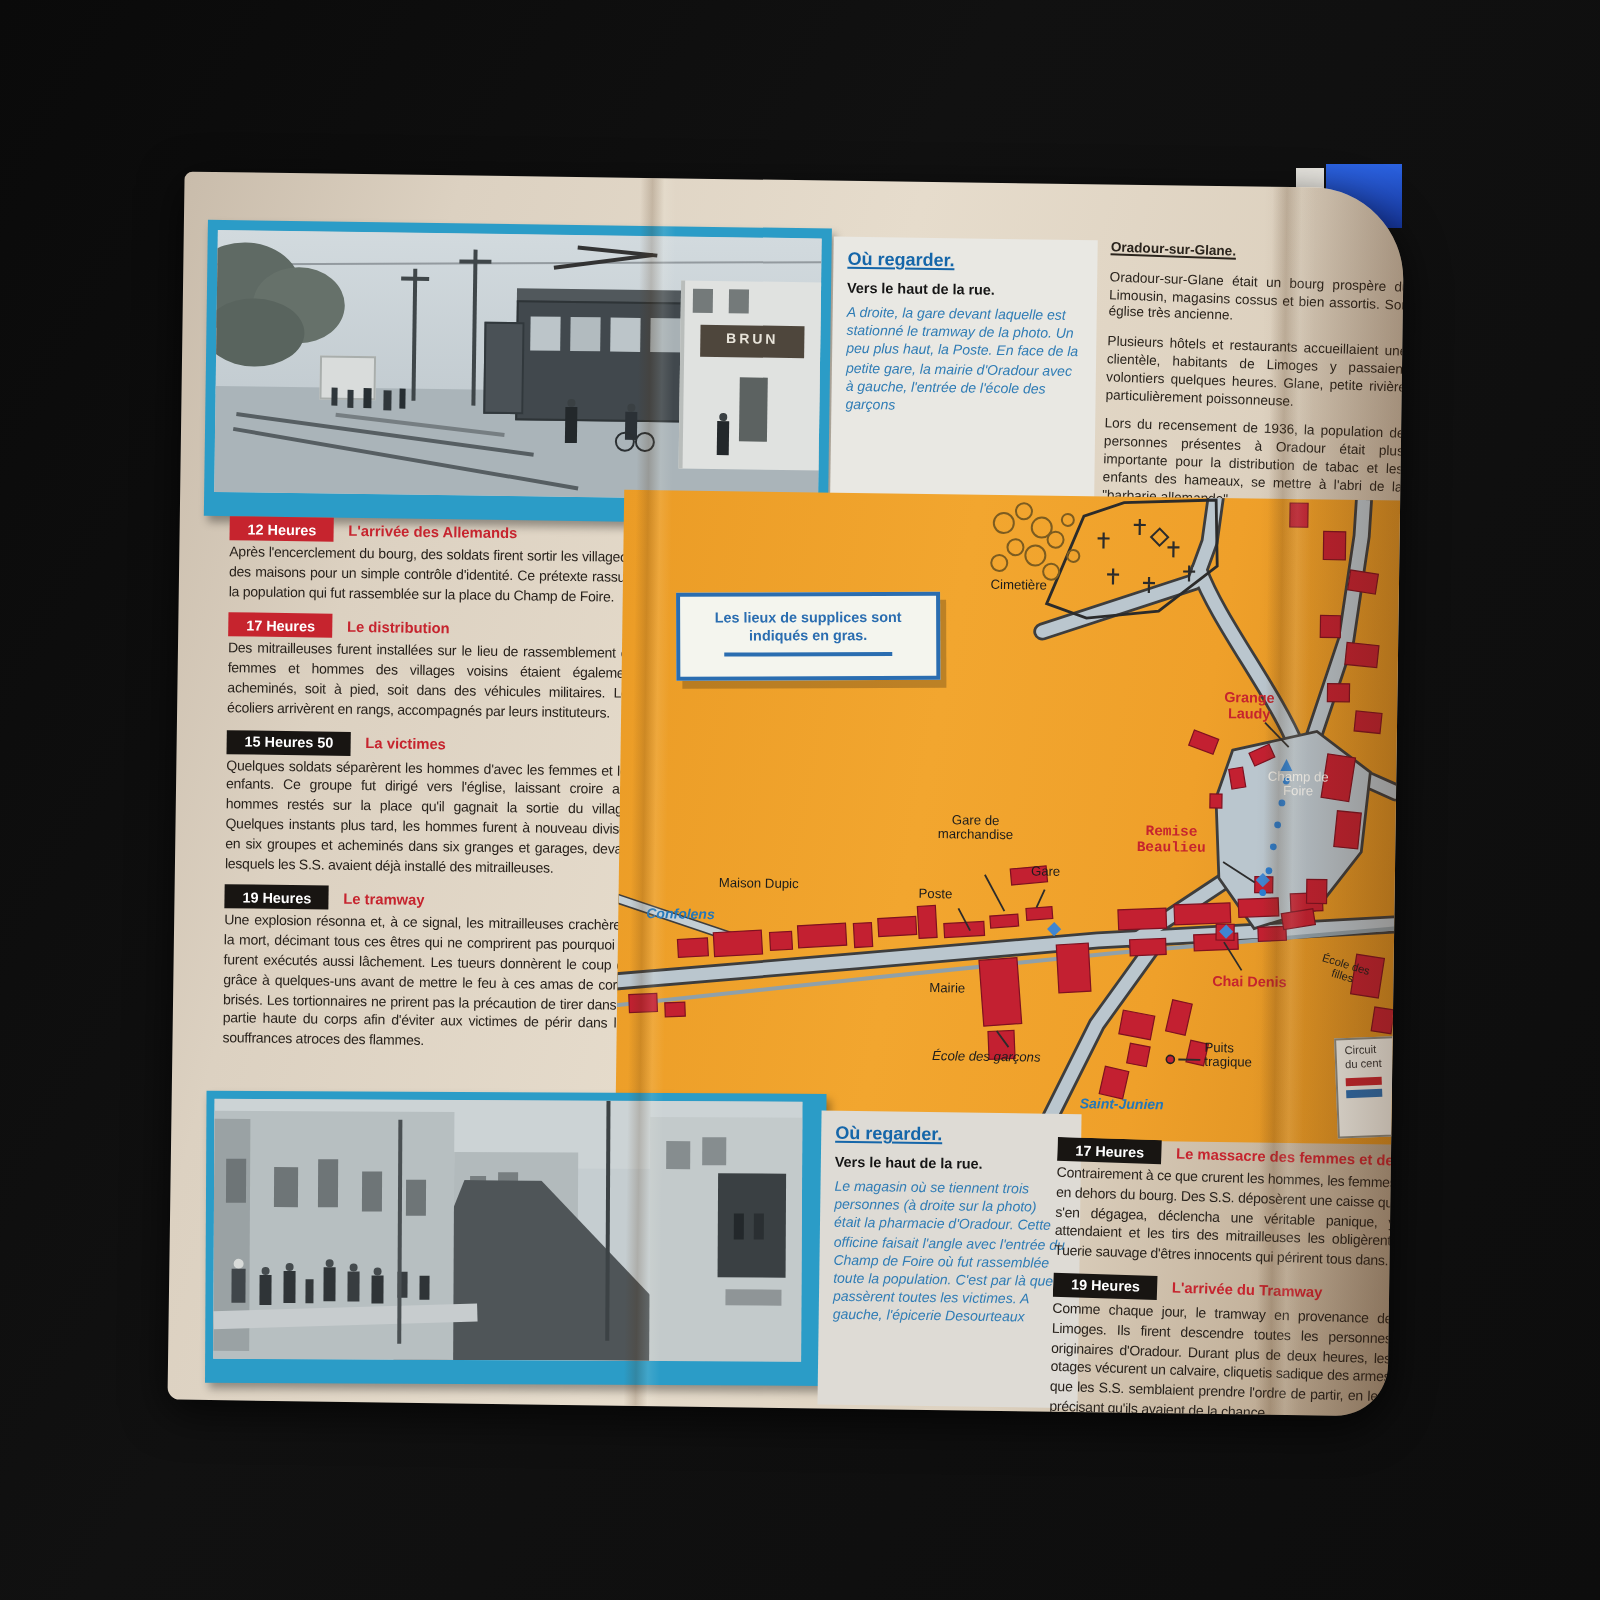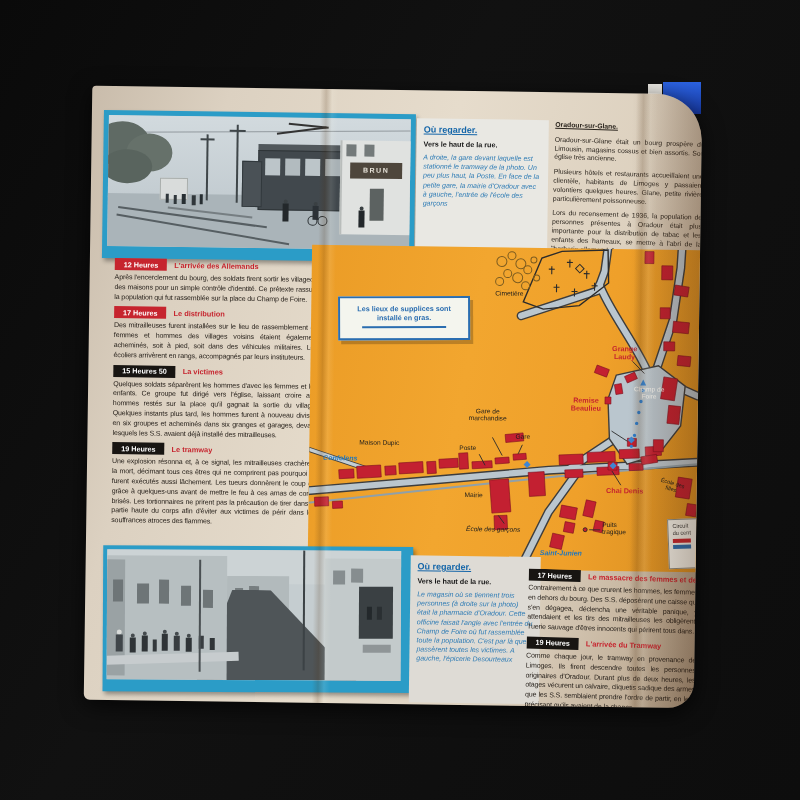--- a/index.html
+++ b/index.html
@@ -285,35 +285,35 @@
             <circle cx="327" cy="174" r="1.7"></circle>
           <circle cx="325" cy="186" r="1.7"></circle>
             <circle cx="322" cy="197" r="1.7"></circle>
         </g>
         <circle cx="277" cy="281" r="2" fill="#c32031" stroke="#222" stroke-width=".8"></circle>
       </svg>
 
       <div class="ml" style="left:168px;top:42px;width:44px;text-align:right;">Cimetière</div>
       <div class="ml ml-red" style="left:290px;top:96px;width:48px;">Grange Laudy</div>
       <div class="ml ml-white" style="left:320px;top:136px;width:38px;">Champ de Foire</div>
-      <div class="ml ml-red" style="left:250px;top:148px;width:52px;">Remise Beaulieu</div>
+      <div class="ml ml-red" style="left:250px;top:164px;width:52px;font-family:Liberation Mono, monospace;">Remise Beaulieu</div>
       <div class="ml ml-red" style="left:296px;top:238px;width:40px;">Chai Denis</div>
       <div class="ml" style="left:294px;top:272px;width:40px;">Puits tragique</div>
       <div class="ml" style="left:50px;top:193px;width:72px;">Maison Dupic</div>
       <div class="ml" style="left:150px;top:197px;width:30px;">Poste</div>
       <div class="ml" style="left:150px;top:160px;width:56px;text-align:center;">Gare de marchandise</div>
       <div class="ml" style="left:206px;top:185px;width:26px;">Gare</div>
       <div class="ml" style="left:156px;top:244px;width:30px;">Mairie</div>
       <div class="ml ml-italic" style="left:156px;top:278px;width:58px;">École des garçons</div>
       <div class="ml" style="left:350px;top:230px;width:26px;font-size:5.6px;line-height:6.4px;text-align:center;transform:rotate(16deg);">École des filles</div>
       <div class="ml ml-blue" style="left:14px;top:209px;width:54px;">Confolens</div>
       <div class="ml ml-blue" style="left:232px;top:301px;width:64px;">Saint-Junien</div>
 
       <div class="infobox" style="left:27px;top:50px;width:118px;">
-        <p class="t" style="font-weight:bold;">Les lieux de supplices sont installé en gras.</p>
+        <p class="t" style="font-weight:bold;">Les lieux de supplices sont indiqués en gras.</p>
         <div class="rule"></div>
       </div>
 
       <div class="legendbox" style="left:360px;top:268px;width:44px;height:42px;">
         <p class="lt">Circuit</p>
         <p class="lt">du cent</p>
         <div class="swatch" style="background:#c6242e;"></div>
         <div class="swatch" style="background:#2a6db0;"></div>
       </div>
     </div>

